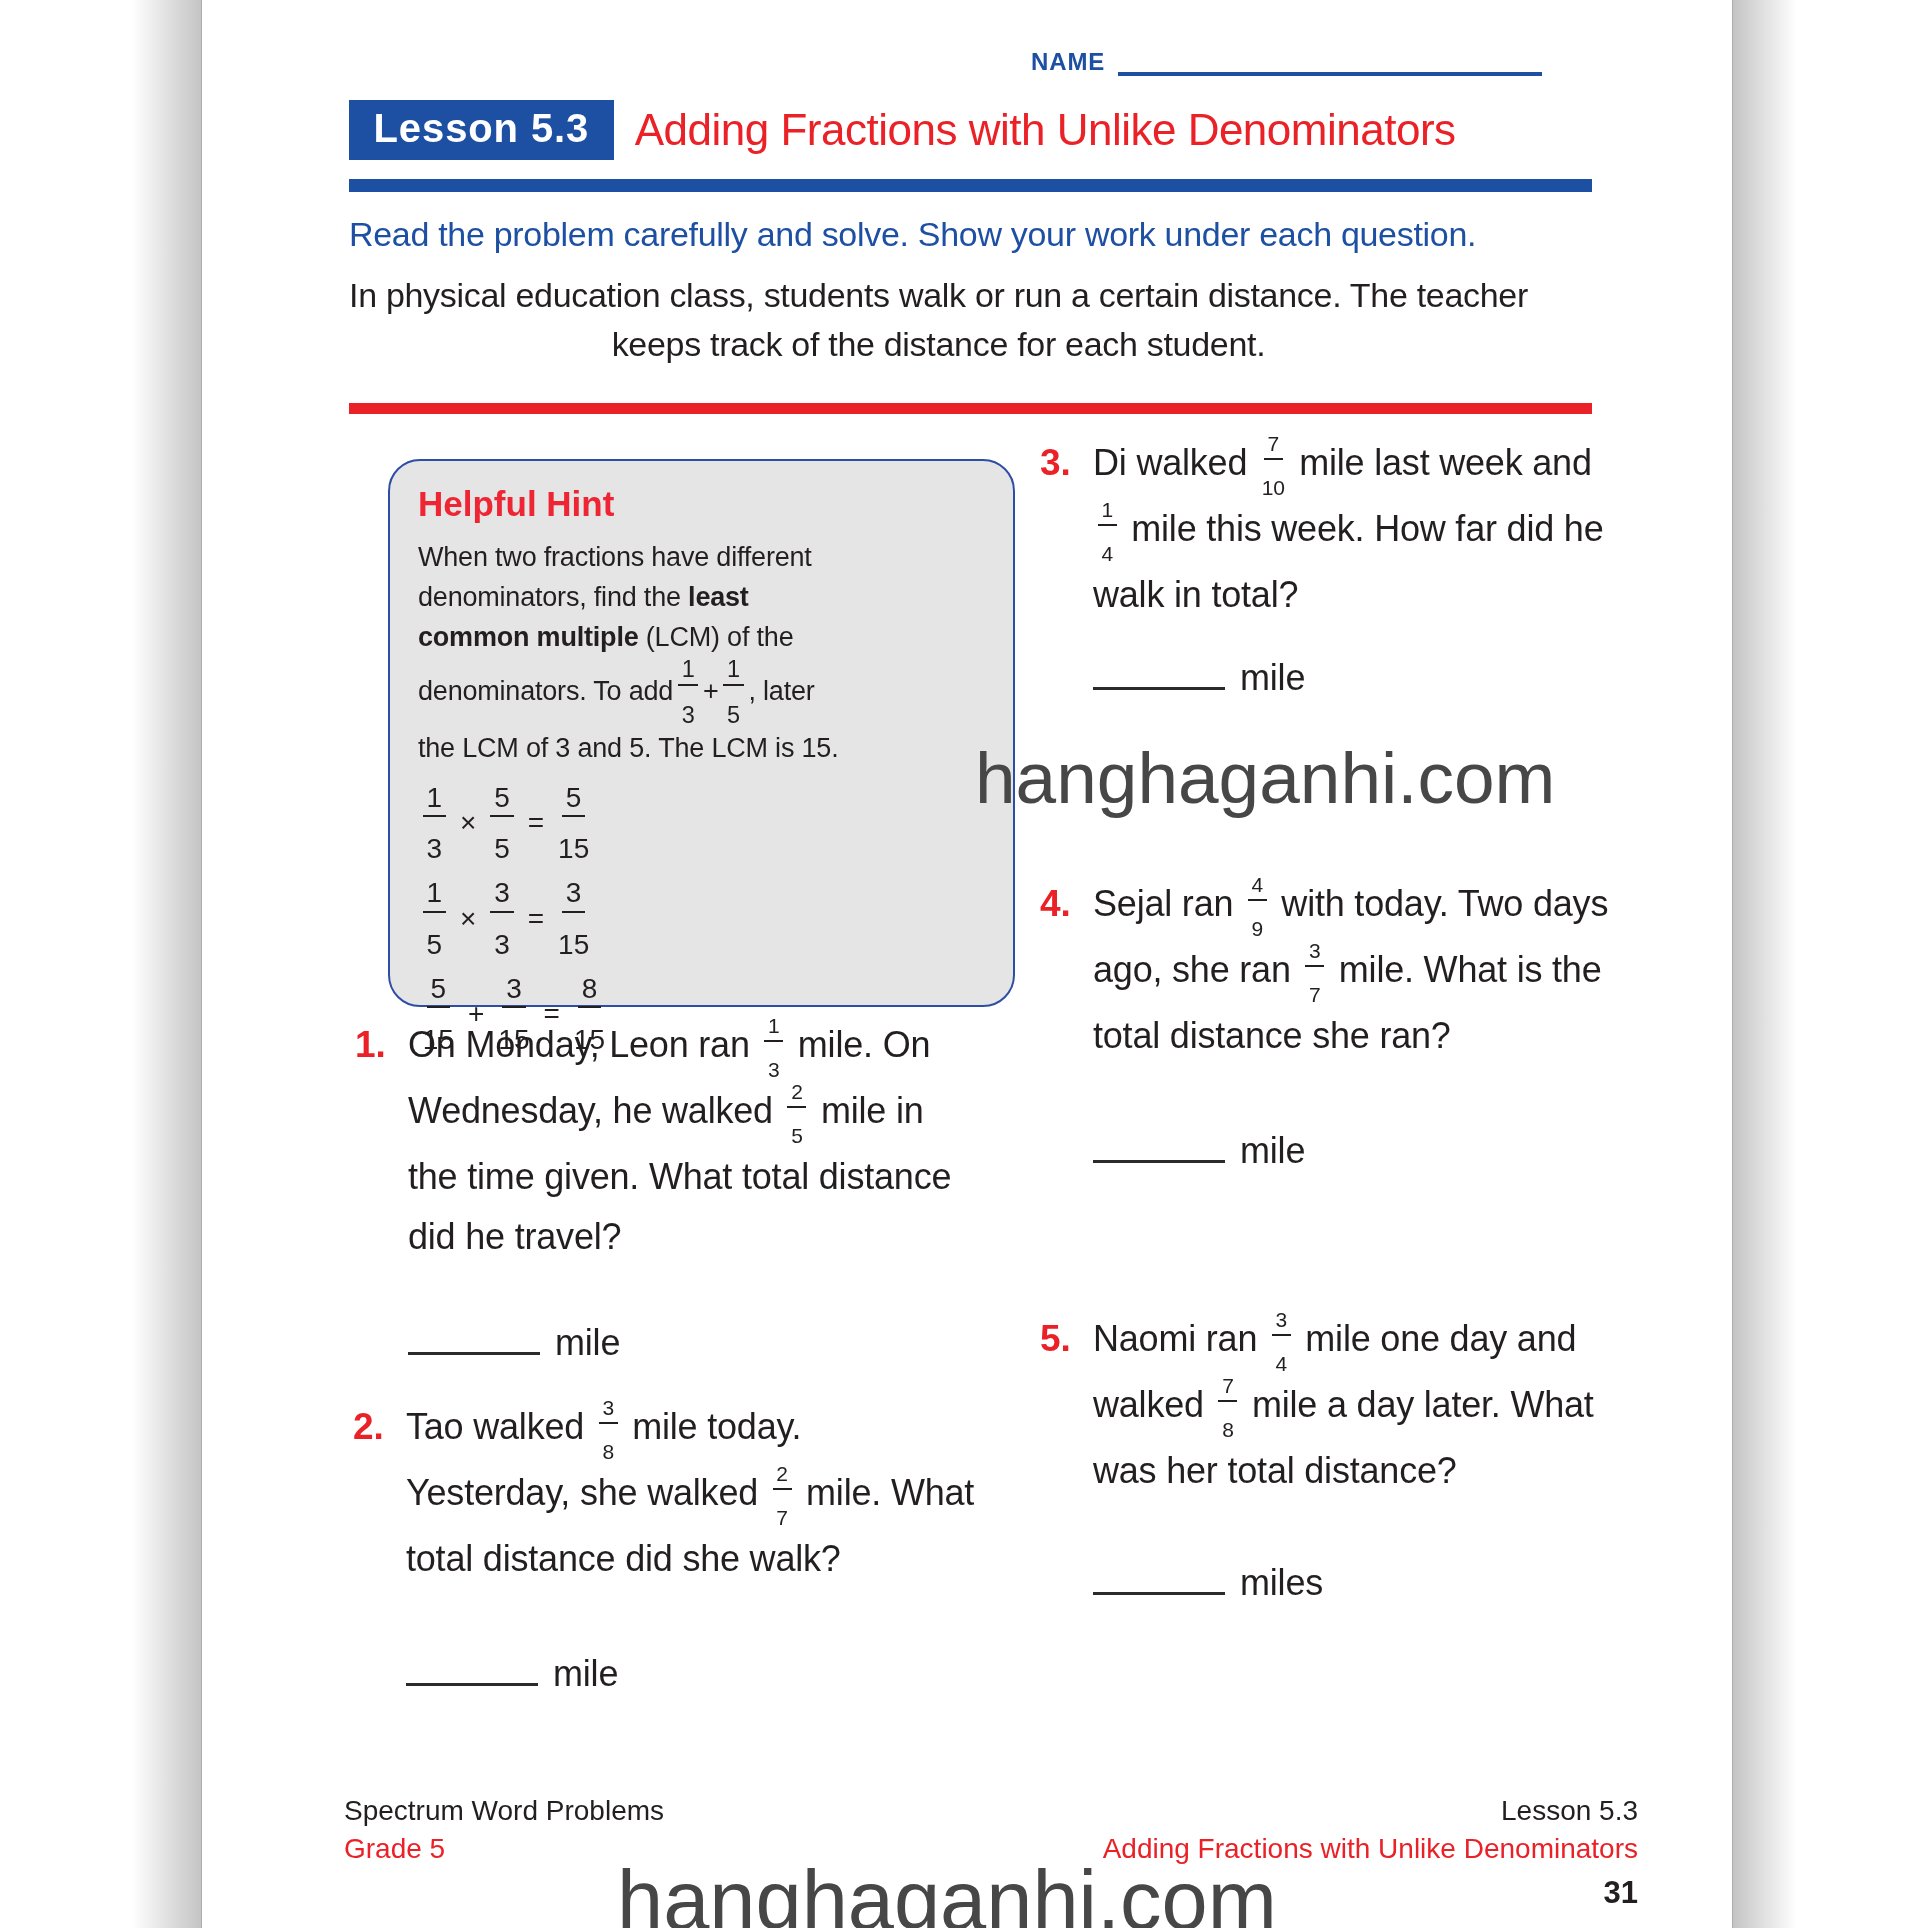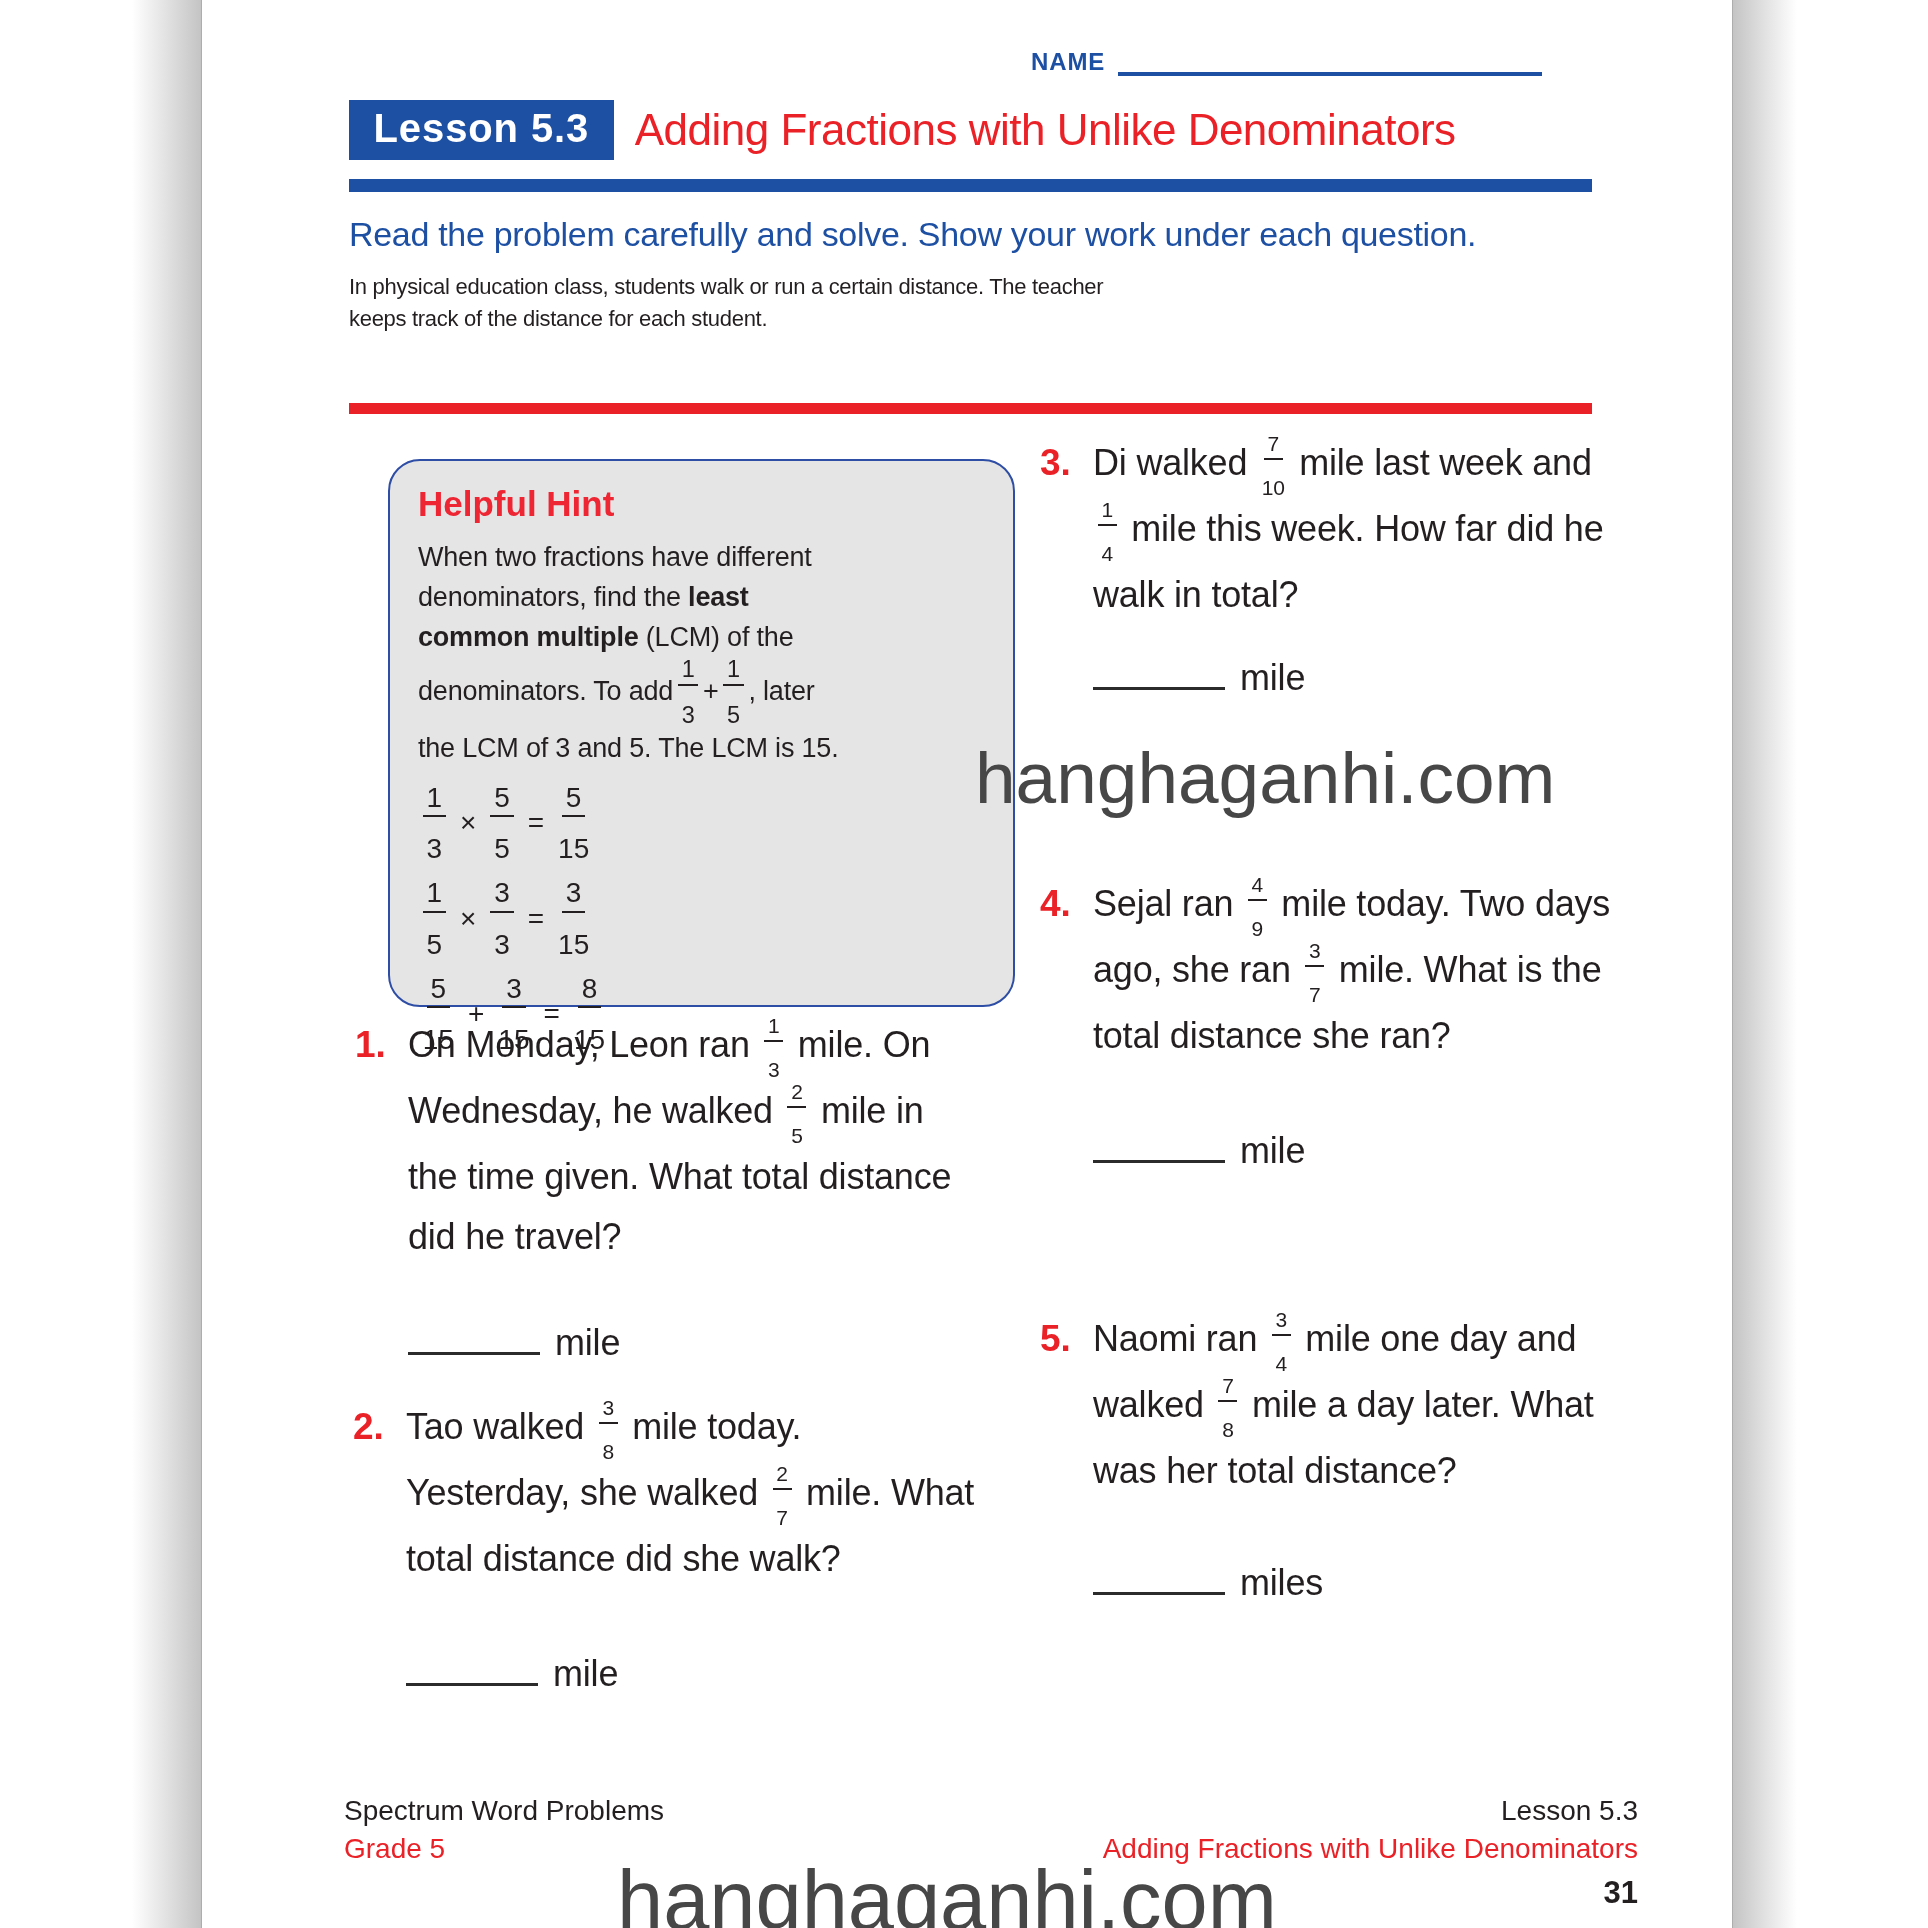--- a/index.html
+++ b/index.html
@@ -24,22 +24,22 @@
 
   
   .lesson-row   { position:absolute; left:349px; top:100px; display:flex; align-items:center; }
   .lesson-badge { background:#1d4fa3; color:#ffffff; font-weight:bold; font-size:40px;
                   padding:5.6px 24.5px 9.4px; letter-spacing:0.9px; }
   .lesson-title { color:#ea2127; font-size:44px; margin-left:21px; letter-spacing:-0.5px; white-space:nowrap; }
   .rule-blue { position:absolute; left:349px; top:179px; width:1243px; height:13px; background:#1d4fa3; }
 
   .instruction { position:absolute; left:349px; top:215px; margin:0; font-size:34px;
                  color:#1d4fa3; letter-spacing:-0.3px; white-space:nowrap; }
-  .intro { position:absolute; left:349px; top:271px; margin:0; font-size:22px;
-           line-height:1.45; letter-spacing:-0.3px; white-space:nowrap; }
+  .intro { position:absolute; left:349px; top:271px; margin:0; font-size:34px;
+           line-height:1.45; letter-spacing:-0.3px; white-space:nowrap;text-align:center; }
   .rule-red { position:absolute; left:349px; top:403px; width:1243px; height:11.3px; background:#ea2127; }
 
   
   .hint-box { position:absolute; left:388px; top:459px; width:627px; height:548px;
               box-sizing:border-box; background:#e5e5e5; border:2.8px solid #2e4da5;
               border-radius:32px; padding:22.6px 28px; }
   .hint-title { color:#ee2533; font-weight:bold; font-size:35px; }
   .hint-body  { font-size:27px; line-height:40px; margin-top:13px; letter-spacing:-0.2px; }
 
   
@@ -221,21 +221,21 @@
 </div>
 
 <div class="watermark" id="wm-mid">hanghaganhi.com</div>
 
 <div class="problem" id="p4">
   <span class="pnum">4.</span>
   <div class="ptext">
     <div class="pline"><span>Sejal ran </span><span class="frac frac-sm">
           <span class="num">4</span>
           <span class="den">9</span>
-        </span><span> mile today. Two days</span></div>
+        </span><span> with today. Two days</span></div>
     <div class="pline"><span>ago, she ran </span><span class="frac frac-sm">
           <span class="num">3</span>
           <span class="den">7</span>
         </span><span> mile. What is the</span></div>
     <div class="pline"><span>total distance she ran?</span></div>
     <div class="answer"><span class="blank"></span><span class="unit">mile</span></div>
   </div>
 </div>
 
 <div class="problem" id="p5">

